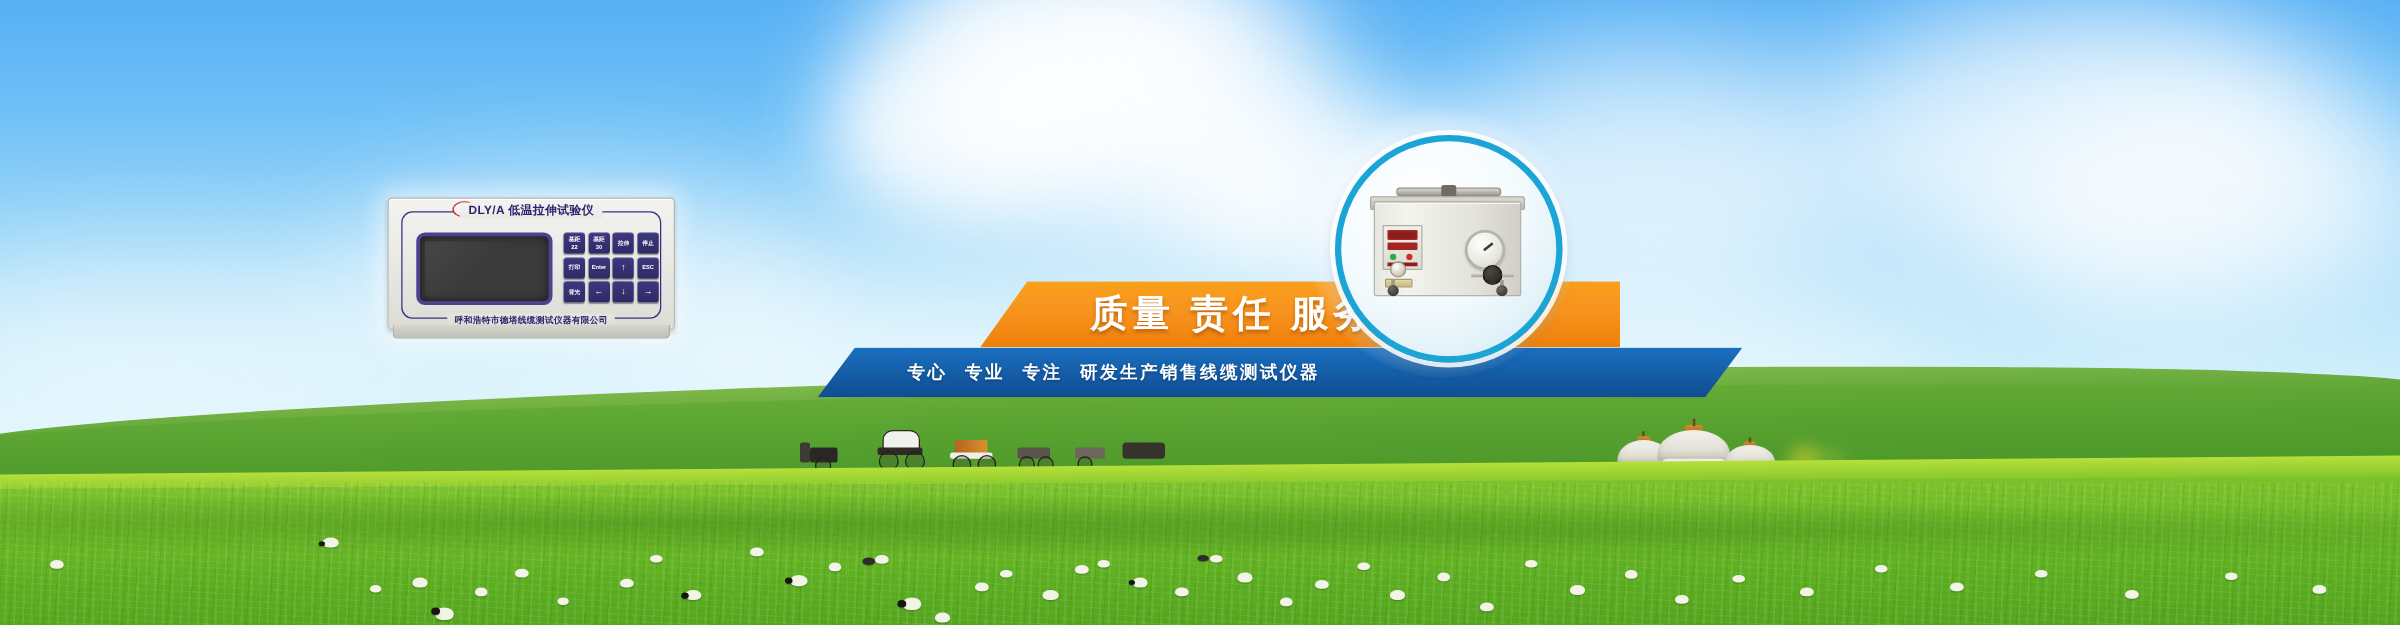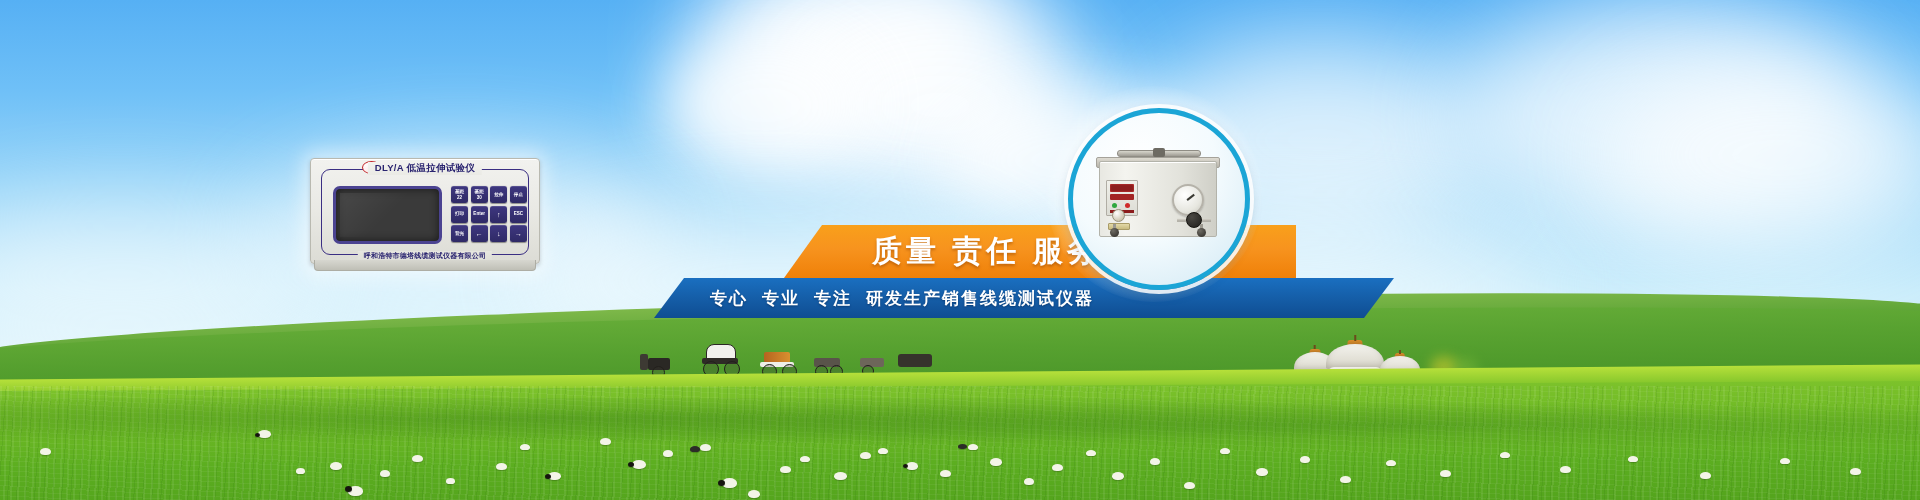--- a/index.html
+++ b/index.html
@@ -179,22 +179,22 @@
     white-space:nowrap;
   }
   .ribbon-blue{
     position:absolute;left:654px;top:278px;width:740px;height:40px;
     background:linear-gradient(to bottom,#1a6fc0 0%,#155ea8 50%,#0f4d92 100%);
     clip-path:polygon(30px 0,100% 0,calc(100% - 30px) 100%,0 100%);
     box-shadow:0 2px 5px rgba(0,0,0,.20);
     display:flex;align-items:center;
   }
   .ribbon-blue .txt{
-    margin-left:56px;color:#ffffff;font-weight:bold;
-    font-size:17px;letter-spacing:2px;white-space:nowrap;
+    margin-left:72px;color:#ffffff;font-weight:bold;
+    font-size:14px;letter-spacing:2px;white-space:nowrap;
     text-shadow:0 1px 2px rgba(0,30,70,.5);
   }
   .ribbon-blue .gap{display:inline-block;width:14px;}
 
   
   .photo-circle{
     position:absolute;left:1068px;top:108px;width:172px;height:172px;
     border-radius:50%;
     border:5px solid #1ba5d6;
     background:radial-gradient(circle at 38% 30%,#ffffff 0%,#f4fbfe 48%,#dff0f8 78%,#cfe8f4 100%);

